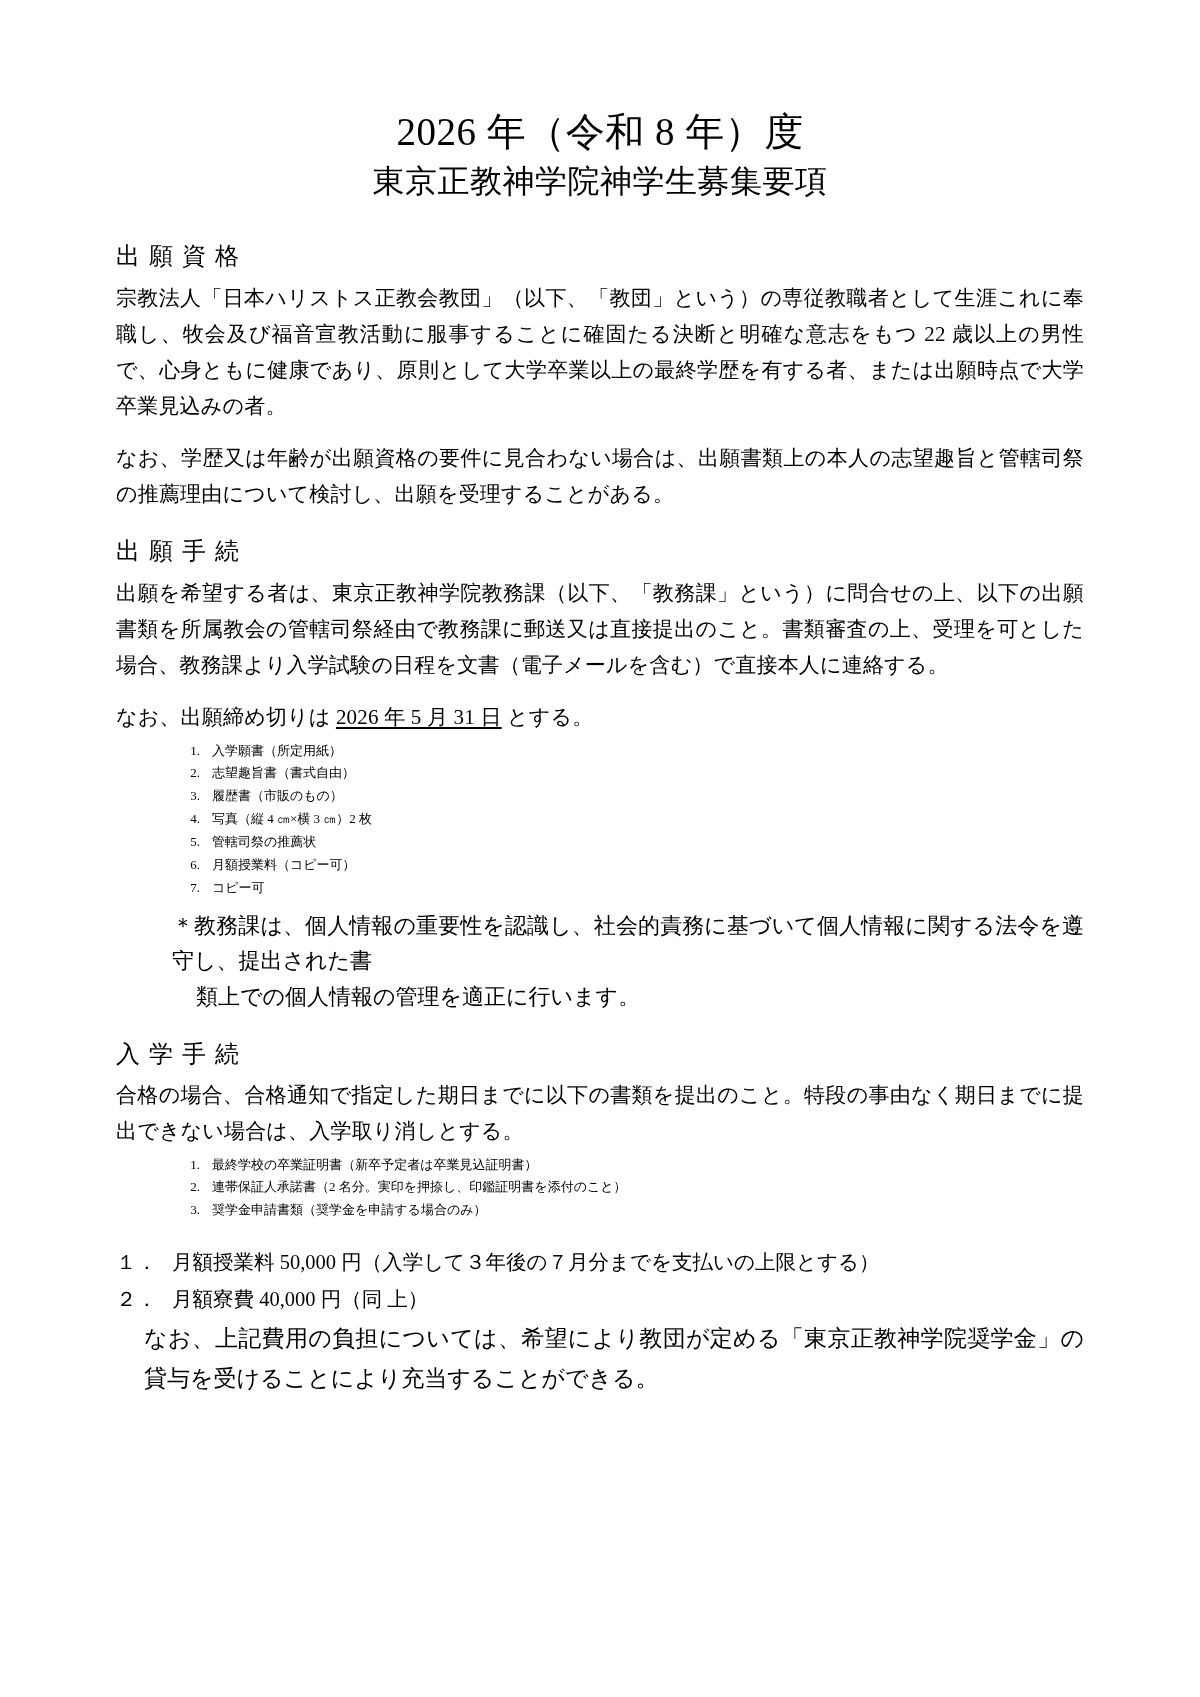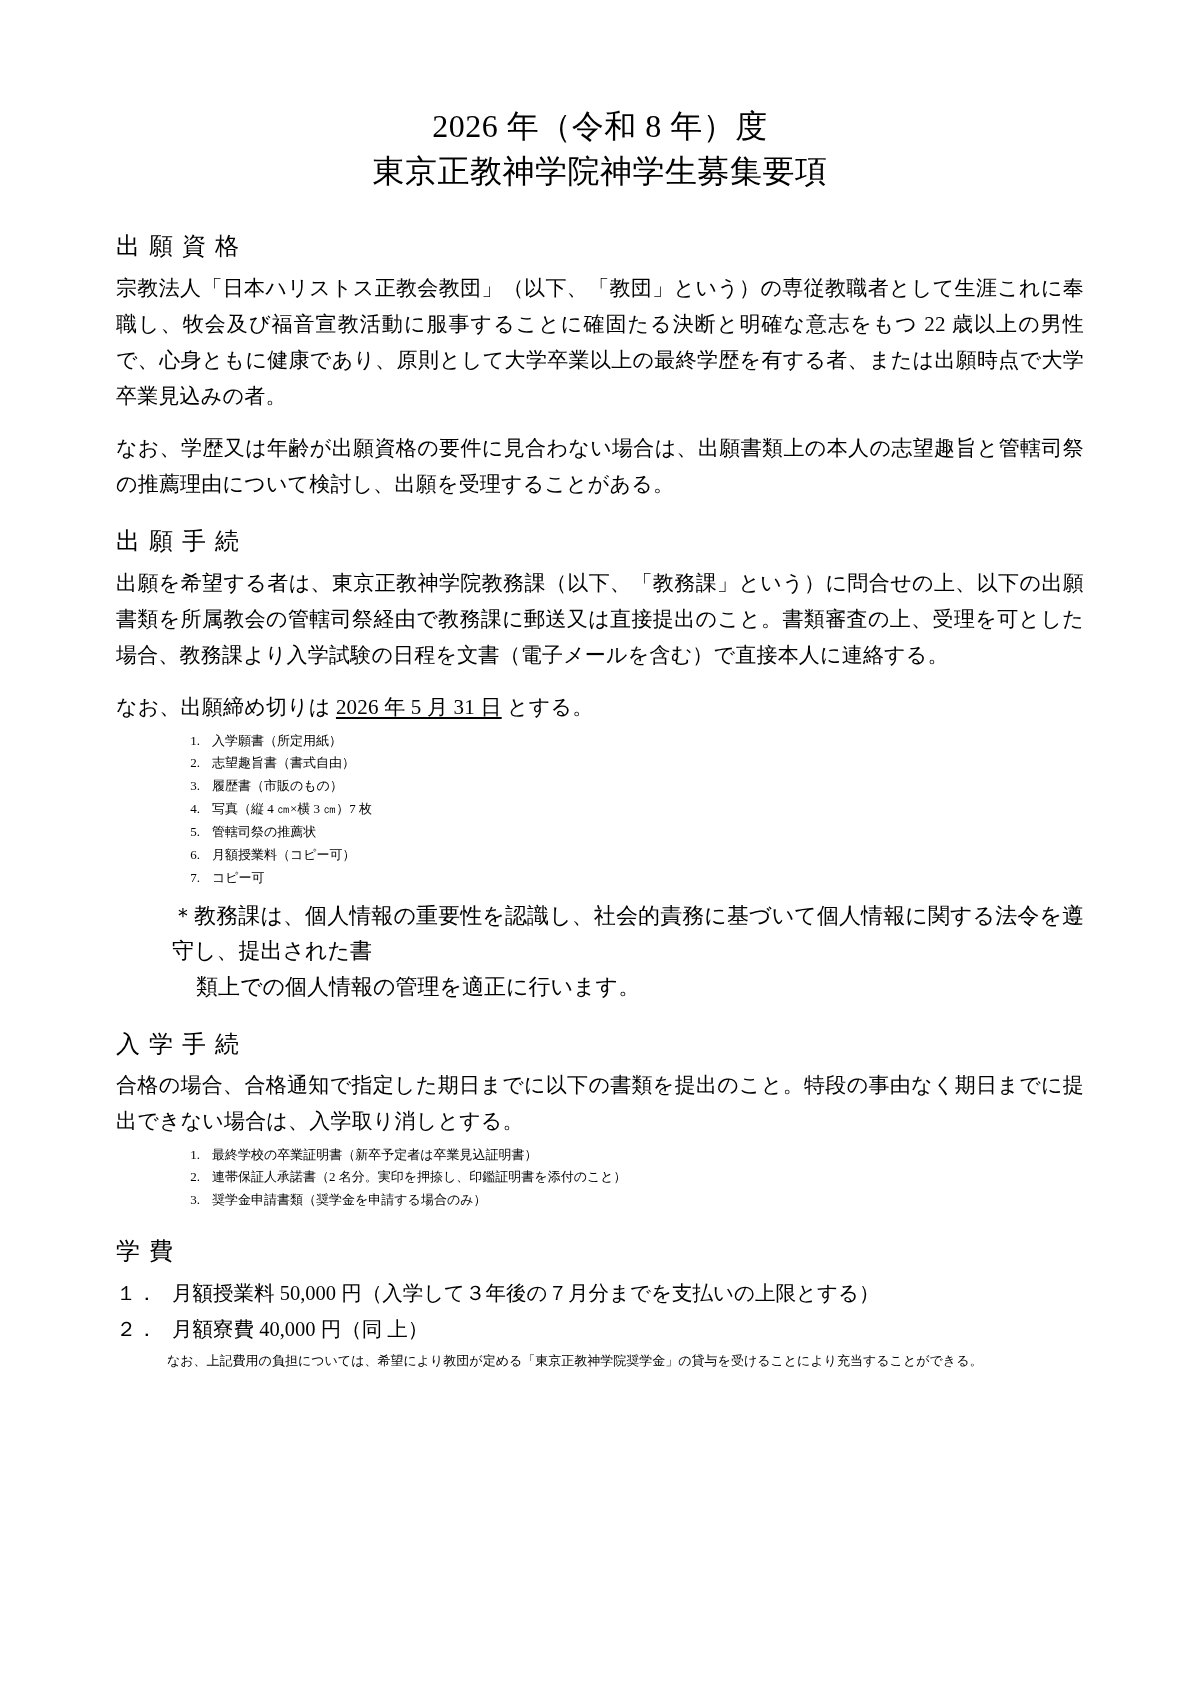--- a/index.html
+++ b/index.html
@@ -24,21 +24,21 @@
 
   
   .doc-title {
     text-align: center;
     line-height: 1.42;
     margin: 0 0 34px 0;
     font-weight: normal;
   }
   .doc-title .line1 {
     display: block;
-    font-size: 32px;
+    font-size: 39px;
     letter-spacing: 0.5px;
   }
   .doc-title .line2 {
     display: block;
     font-size: 32px;
     letter-spacing: 0.5px;
   }
 
   
   .section-heading {
@@ -117,23 +117,23 @@
     line-height: 1.78;
     position: relative;
     padding-left: 56px;
   }
   ul.fee-list > li .marker {
     position: absolute;
     left: 0;
     top: 0;
   }
   .fee-note {
-    font-size: 13px;
+    font-size: 23px;
     line-height: 1.74;
-    margin: 2px 0 0 51px;
+    margin: 2px 0 0 28px;
     text-align: justify;
     text-justify: inter-ideograph;
   }
 </style>
 </head>
 <body>
 
 <div class="page">
 
   <h1 class="doc-title">
@@ -148,21 +148,21 @@
   </section>
 
   <section class="section">
     <h2 class="section-heading">出願手続</h2>
     <p class="body">出願を希望する者は、東京正教神学院教務課（以下、「教務課」という）に問合せの上、以下の出願書類を所属教会の管轄司祭経由で教務課に郵送又は直接提出のこと。書類審査の上、受理を可とした場合、教務課より入学試験の日程を文書（電子メールを含む）で直接本人に連絡する。</p>
     <p class="body"><span>なお、出願締め切りは </span><span class="underline">2026 年 5 月 31 日</span><span> とする。</span></p>
     <ol class="num-list">
       <li>入学願書（所定用紙）</li>
       <li>志望趣旨書（書式自由）</li>
       <li>履歴書（市販のもの）</li>
-      <li>写真（縦 4 ㎝×横 3 ㎝）7 枚</li>
+      <li>写真（縦 4 ㎝×横 3 ㎝）2 枚</li>
       <li>管轄司祭の推薦状</li>
       <li>月額授業料（コピー可）</li>
       <li>コピー可</li>
     </ol>
     <div class="note">
       <span>＊教務課は、個人情報の重要性を認識し、社会的責務に基づいて個人情報に関する法令を遵守し、提出された書</span>
       <span class="cont">類上での個人情報の管理を適正に行います。</span>
     </div>
   </section>
 
@@ -170,21 +170,20 @@
     <h2 class="section-heading">入学手続</h2>
     <p class="body">合格の場合、合格通知で指定した期日までに以下の書類を提出のこと。特段の事由なく期日までに提出できない場合は、入学取り消しとする。</p>
     <ol class="num-list">
       <li>最終学校の卒業証明書（新卒予定者は卒業見込証明書）</li>
       <li>連帯保証人承諾書（2 名分。実印を押捺し、印鑑証明書を添付のこと）</li>
       <li>奨学金申請書類（奨学金を申請する場合のみ）</li>
     </ol>
   </section>
 
   <section class="section">
-    <h2 class="section-heading">学費</h2>
     <ul class="fee-list">
       <li>
         <span class="marker">１．</span>
         <span>月額授業料 50,000 円（入学して３年後の７月分までを支払いの上限とする）</span>
       </li>
       <li>
         <span class="marker">２．</span>
         <span>月額寮費 40,000 円（同 上）</span>
       </li>
     </ul>

